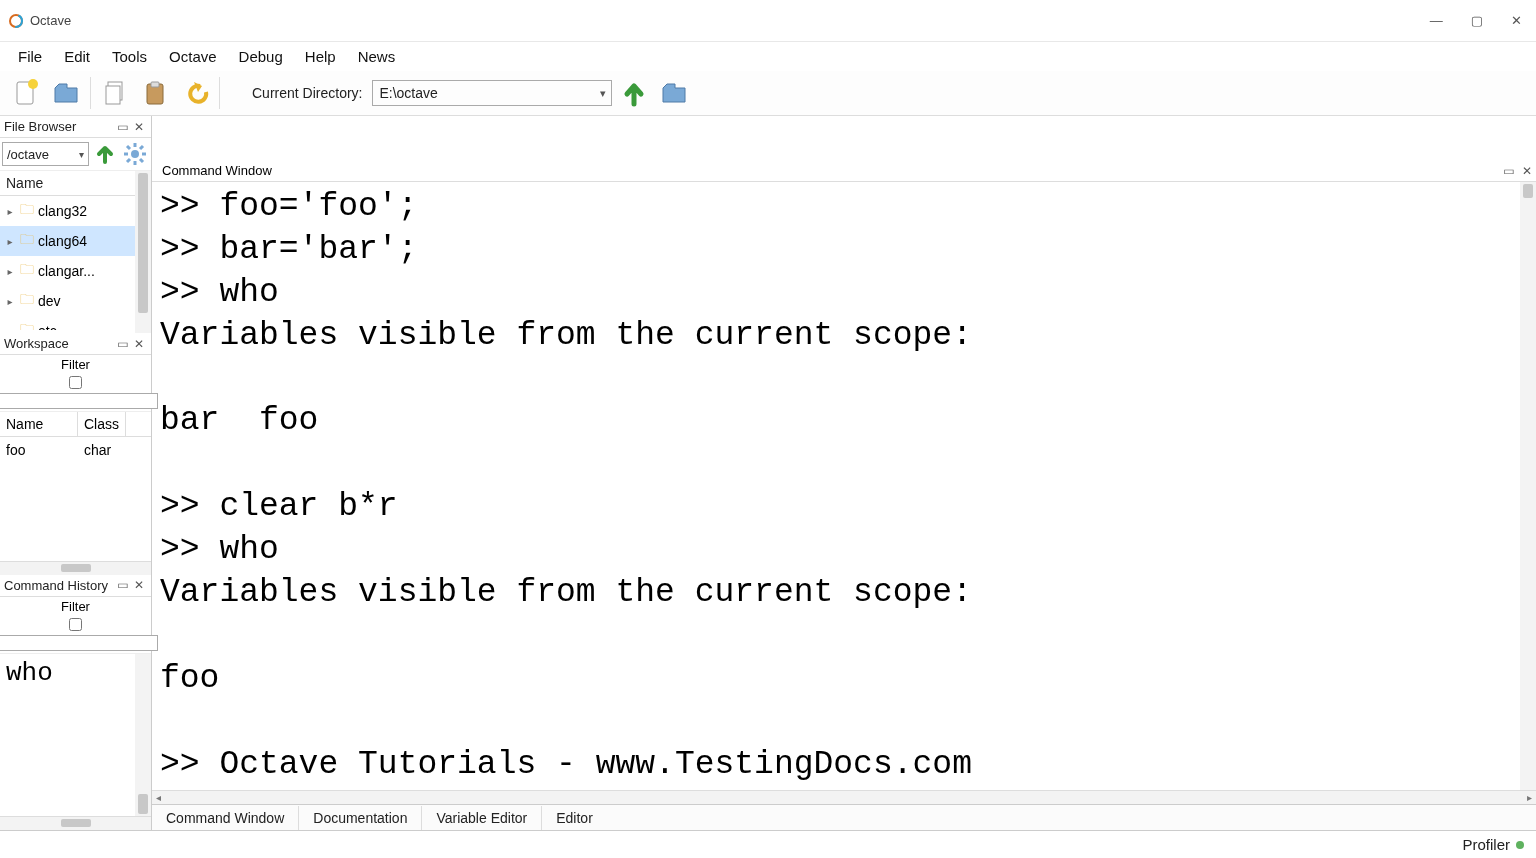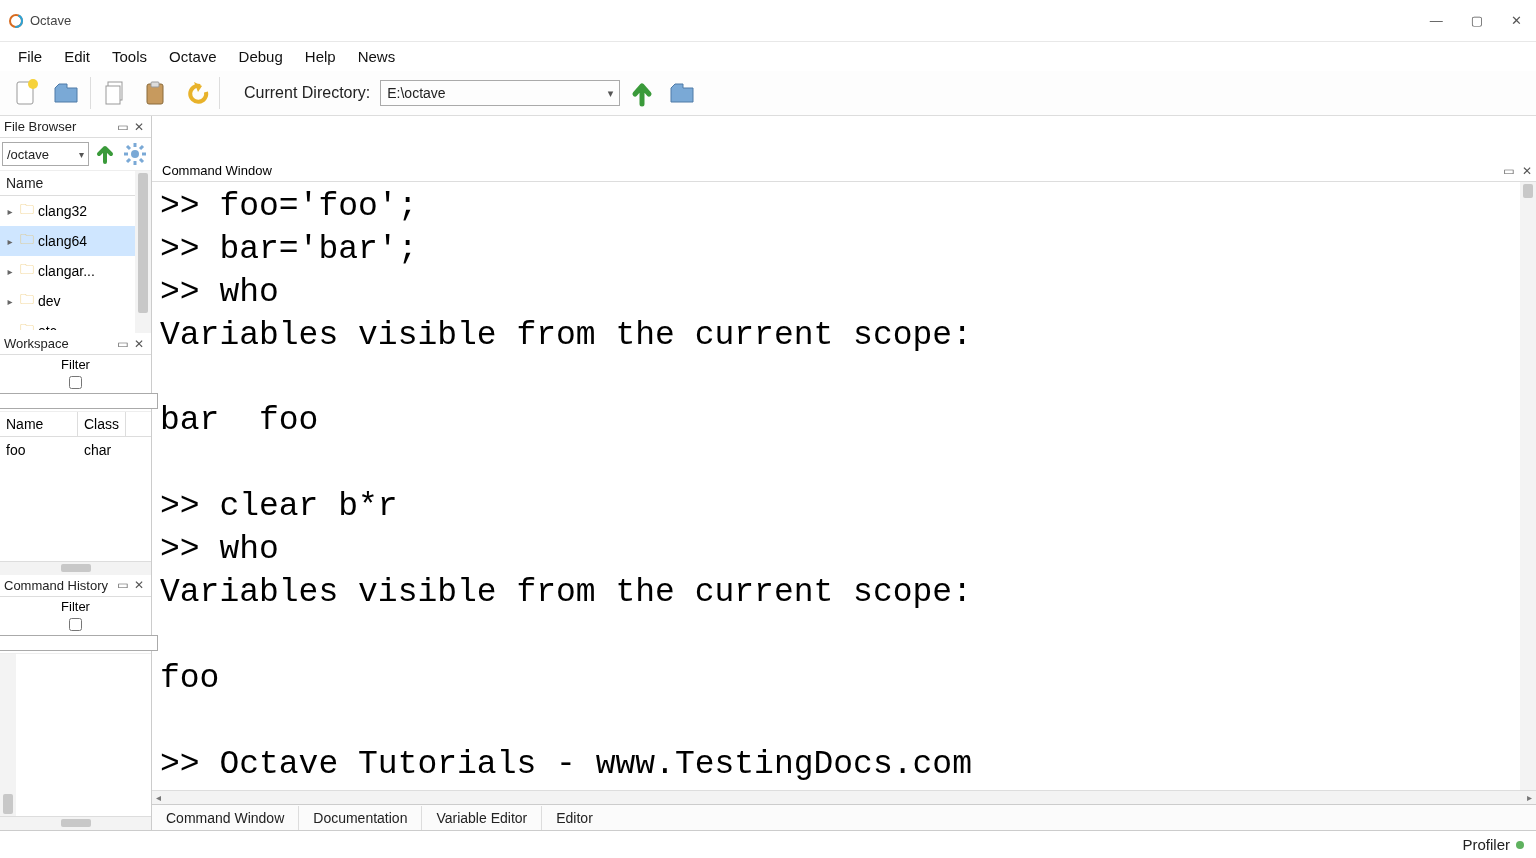--- a/index.html
+++ b/index.html
@@ -34,21 +34,21 @@
 }
 .menubar .menu-item { padding: 4px 10px; color: #111; }
 .toolbar {
   display: flex; align-items: center; gap: 4px; padding: 4px 8px;
   border-bottom: 1px solid #ddd; background: #fdfdfd;
 }
 .toolbar .tbtn {
   width: 36px; height: 36px; display: flex; align-items: center; justify-content: center;
 }
 .toolbar .sep { width: 1px; height: 32px; background: #ddd; margin: 0 2px; }
-.toolbar .dir-label { font-size: 16px; color: #222; margin: 0 6px 0 18px;}
+.toolbar .dir-label { font-size: 14px; color: #222; margin: 0 6px 0 26px;}
 .toolbar .dir-combo {
   width: 240px; height: 26px; border: 1px solid #aaa; display: flex; align-items: center;
   padding: 0 6px; position: relative; font-size: 14px; color: #222;
 }
 .toolbar .dir-combo .chev { position: absolute; right: 6px; font-size: 11px; color: #555;}
 .main {
   flex: 1; display: flex; min-height: 0;
 }
 .left-col {
   width: 152px; display: flex; flex-direction: column; border-right: 1px solid #ccc;
@@ -311,20 +311,23 @@
       <span class="spacer"></span>
       <span class="hicon">▭</span>
       <span class="hicon">✕</span>
     </div>
     <div class="ch-filter">
       <span>Filter</span>
       <input type="checkbox" style="">
       <input type="text" style="">
     </div>
     <div style="display:flex;flex:1;min-height:0;">
+      <div class="ch-body">
+        <div>who</div>
+      </div>
       <div class="vscroll-track">
         <div class="vthumb" style="bottom:2px;height:20px;top:auto;"></div>
       </div>
     </div>
     <div class="hscroll-stub">
         <div class="thumb"></div>
       </div>
   </div>
 
   <div class="cmd-area">

